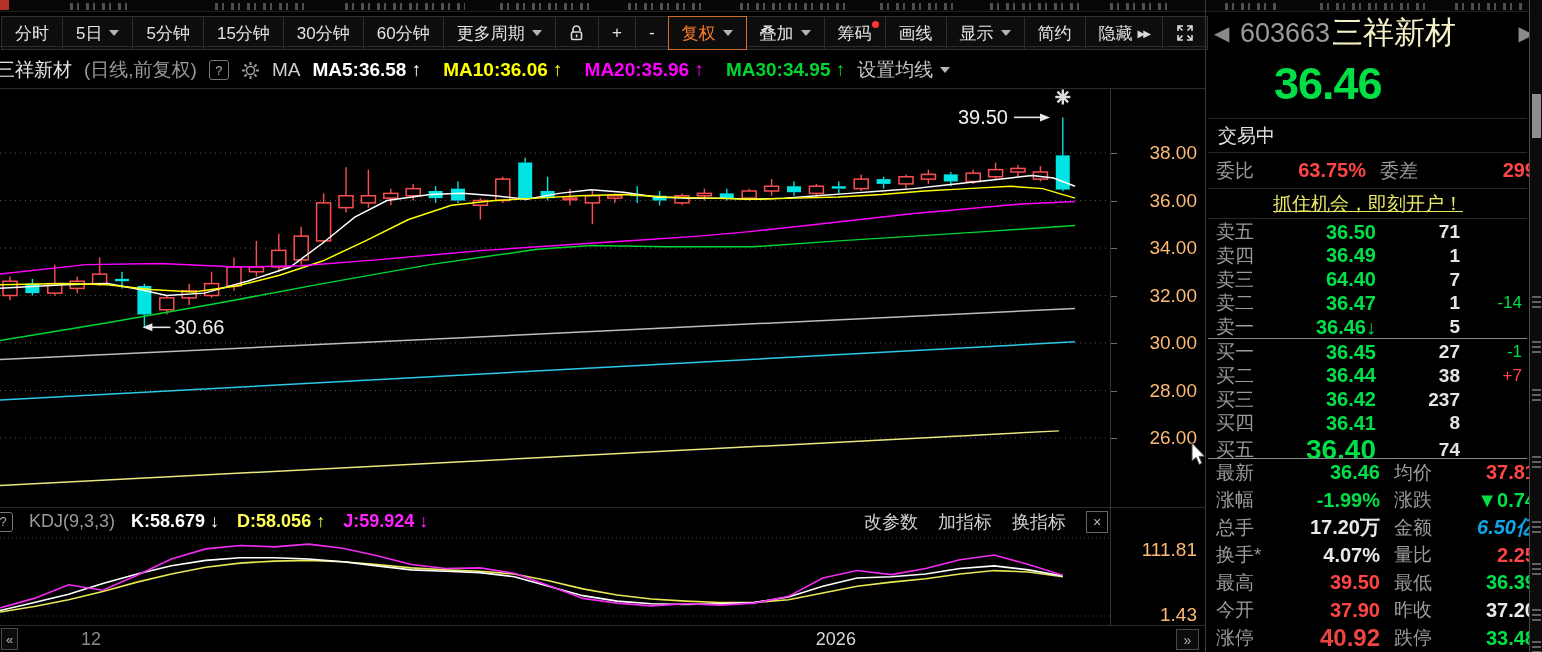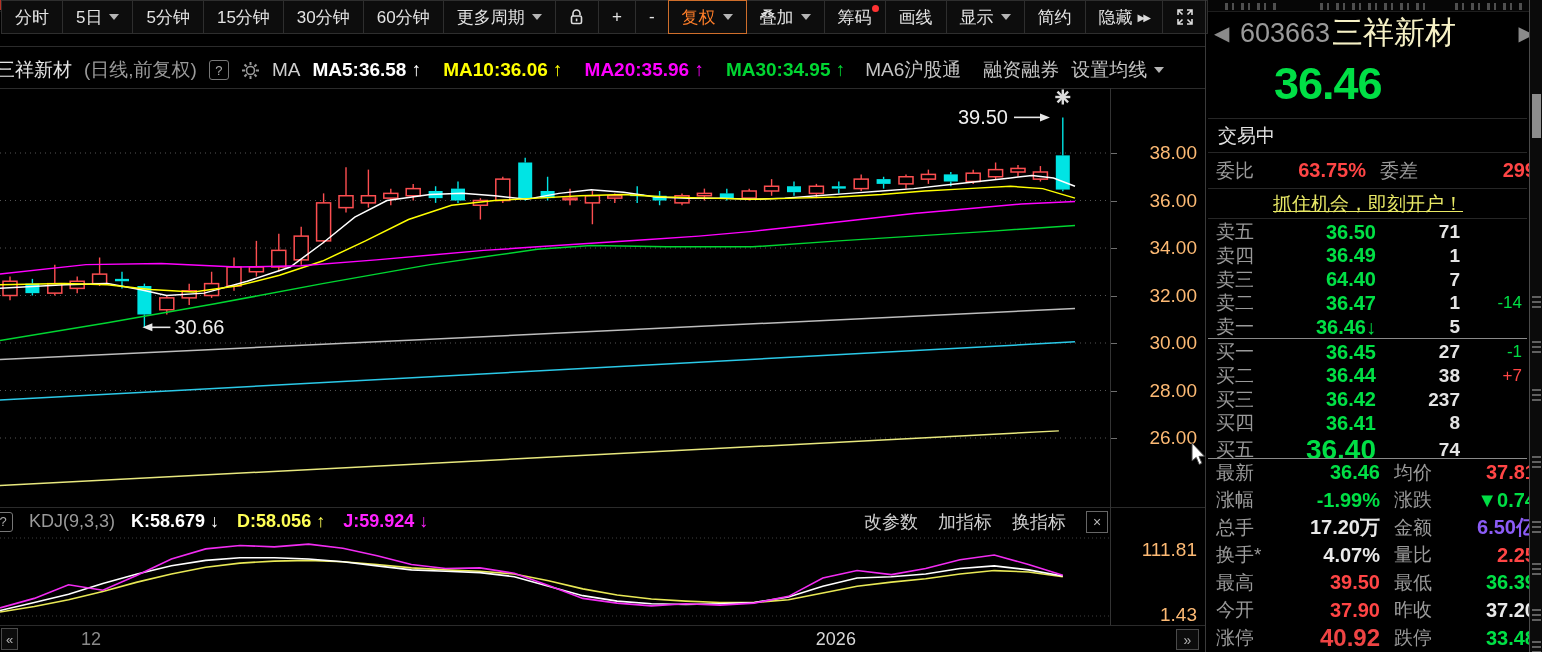--- a/index.html
+++ b/index.html
@@ -8,21 +8,21 @@
        -webkit-font-smoothing:antialiased;}
   .hline{position:absolute;height:1px;background:#2b2b2b;}
   .vline{position:absolute;width:1px;background:#333;}
   
   #top-strip{position:absolute;left:0;top:0;width:1542px;height:11px;background:#060606;overflow:hidden;}
   #top-strip .frag{position:absolute;top:3px;height:7px;background:
      repeating-linear-gradient(90deg,#8a8a8a 0 3px,transparent 3px 7px,#8a8a8a 7px 9px,transparent 9px 16px);
      opacity:.55;}
   #top-strip .redbit{position:absolute;left:0;top:0;width:9px;height:10px;background:#b73226;}
   
-  .btnrow{position:absolute;top:0;display:flex;}
+  .btnrow{position:absolute;top:16px;display:flex;}
   .btn{display:flex;align-items:center;justify-content:center;height:32px;background:#0d0d0d;
        border:1px solid #2e2e2e;color:#e4e4e4;font-size:17px;padding:0 13px;margin-left:-1px;
        white-space:nowrap;cursor:pointer;position:relative;}
   .btn.active{color:#ff7e29;border-color:#cf6e2b;z-index:2;}
   .caret{width:0;height:0;border-left:5px solid transparent;border-right:5px solid transparent;
          border-top:6px solid #b5b5b5;margin-left:7px;}
   .btn .dot{position:absolute;top:4px;right:6px;width:7px;height:7px;border-radius:50%;background:#f33;}
   .chev{font-size:10px;letter-spacing:-2px;margin-left:5px;color:#d8d8d8;}
   
   #chart-header{position:absolute;left:-4px;top:54px;height:32px;display:flex;align-items:center;
@@ -185,24 +185,20 @@
             <line x1="13.4" y1="5.6" x2="15.5" y2="3.5"></line>
         </g>
       </svg>
     </span>
     <span class="dim" style="color:#cfcfcf;">MA</span>
     <span id="ma-values" style="display:flex;gap:22px;">
         <span class="ma" style="color: rgb(255, 255, 255);">MA5:36.58 ↑</span>
         <span class="ma" style="color: rgb(255, 255, 0);">MA10:36.06 ↑</span>
         <span class="ma" style="color: rgb(255, 0, 255);">MA20:35.96 ↑</span>
         <span class="ma" style="color: rgb(0, 214, 50);">MA30:34.95 ↑</span>
-      </span>
-    <span id="header-links" style="display:flex;gap:22px;color:#c3c3c3;margin-left:8px;">
-        <span>MA6沪股通</span>
-        <span>融资融券</span>
       </span>
     <span style="display:flex;align-items:center;color:#c3c3c3;">
       <span>设置均线</span>
         <span class="caret"></span>
     </span>
   </div>
   <div class="hline" style="top:88px;left:0;width:1205px;"></div>
 
   <svg id="main-svg" width="1110" height="419" style="left:0;top:88px;">
       <line x1="0" y1="65" x2="1110" y2="65" stroke="#555" stroke-dasharray="1 4" stroke-width="1"></line>
@@ -542,21 +538,21 @@
         <div class="qp-row" style="top: 486.5px; height: 27.5px; grid-template-columns: 60px 104px 74px 1fr; padding: 0px 8px; font-size: 19px;">
           <span class="lab">涨幅</span>
           <span class="b rt" style="color: rgb(0, 223, 69); font-size: 20px;">-1.99%</span>
           <span class="lab" style="padding-left: 14px;">涨跌</span>
           <span class="b rt" style="color: rgb(0, 223, 69); font-size: 20px;">▼0.74</span>
         </div>
         <div class="qp-row" style="top: 514px; height: 27.5px; grid-template-columns: 60px 104px 74px 1fr; padding: 0px 8px; font-size: 19px;">
           <span class="lab">总手</span>
           <span class="b rt" style="color: rgb(233, 233, 233); font-size: 20px;">17.20万</span>
           <span class="lab" style="padding-left: 14px;">金额</span>
-          <span class="b rt" style="color: #8b5cf6; font-size: 20px;">6.50亿</span>
+          <span class="b rt" style="color: #0ea5e9; font-size: 20px; font-style: italic;">6.50亿</span>
         </div>
         <div class="qp-row" style="top: 541.5px; height: 27.5px; grid-template-columns: 60px 104px 74px 1fr; padding: 0px 8px; font-size: 19px;">
           <span class="lab">换手*</span>
           <span class="b rt" style="color: rgb(233, 233, 233); font-size: 20px;">4.07%</span>
           <span class="lab" style="padding-left: 14px;">量比</span>
           <span class="b rt" style="color: rgb(255, 69, 69); font-size: 20px;">2.25</span>
         </div>
         <div class="qp-row" style="top: 569px; height: 27.5px; grid-template-columns: 60px 104px 74px 1fr; padding: 0px 8px; font-size: 19px;">
           <span class="lab">最高</span>
           <span class="b rt" style="color: rgb(255, 69, 69); font-size: 20px;">39.50</span>

